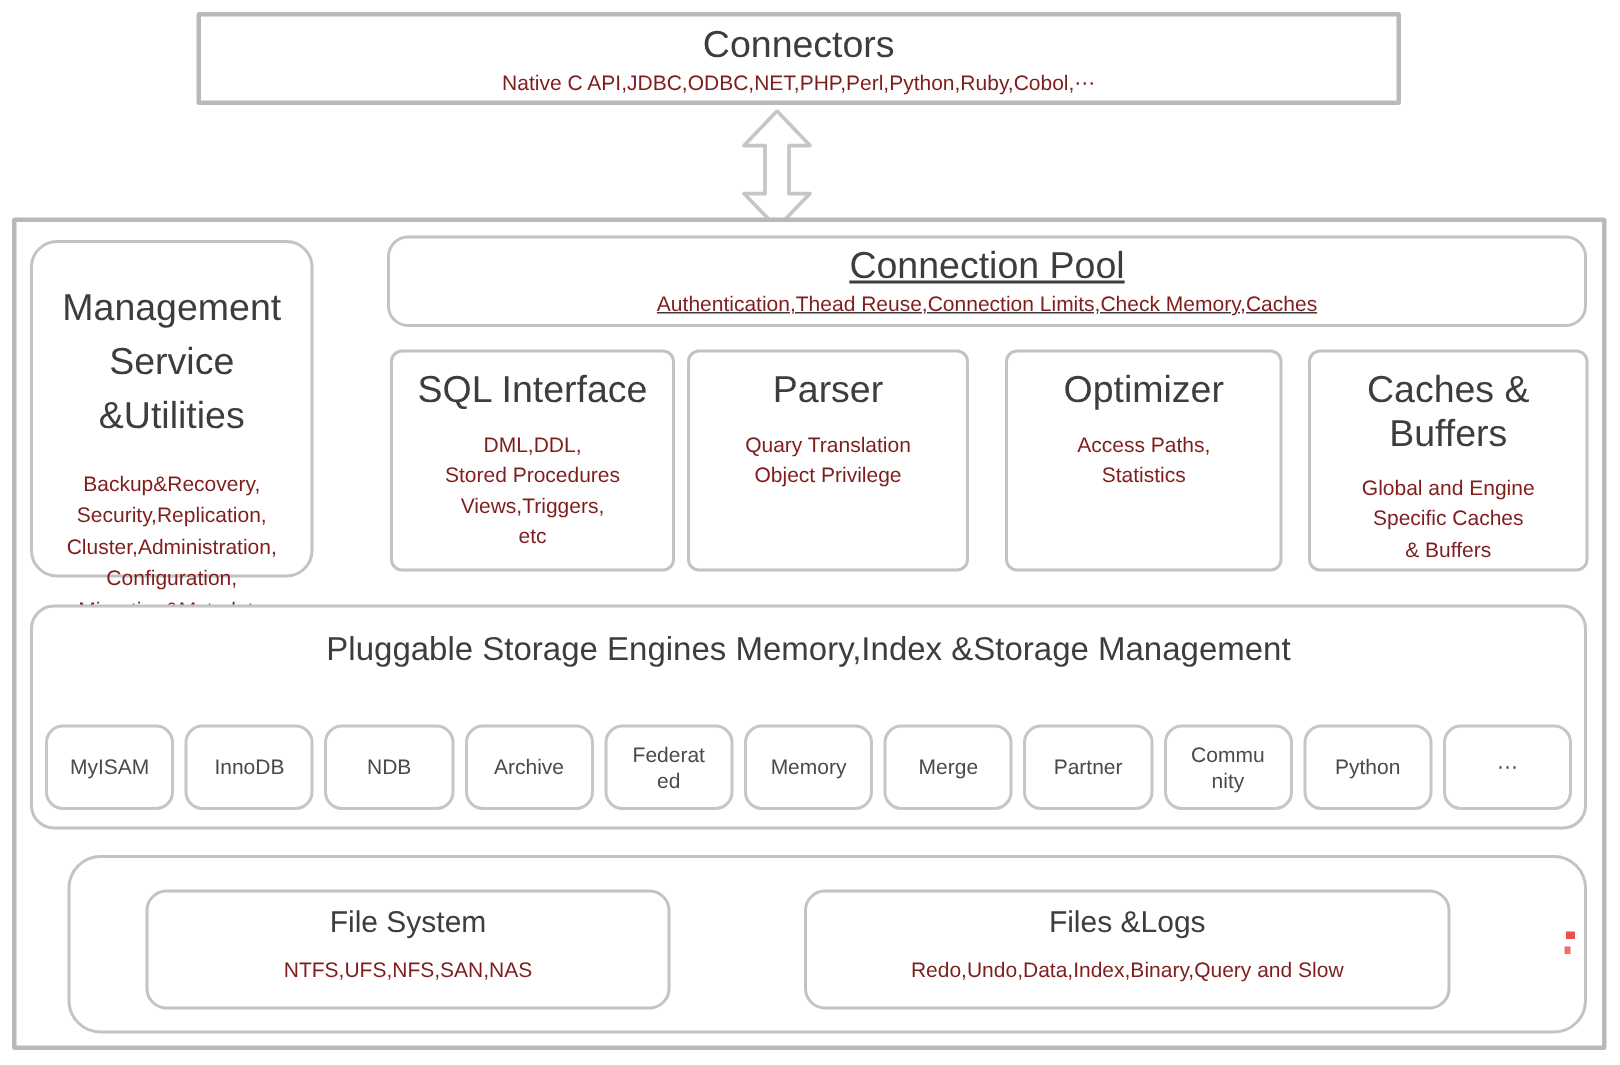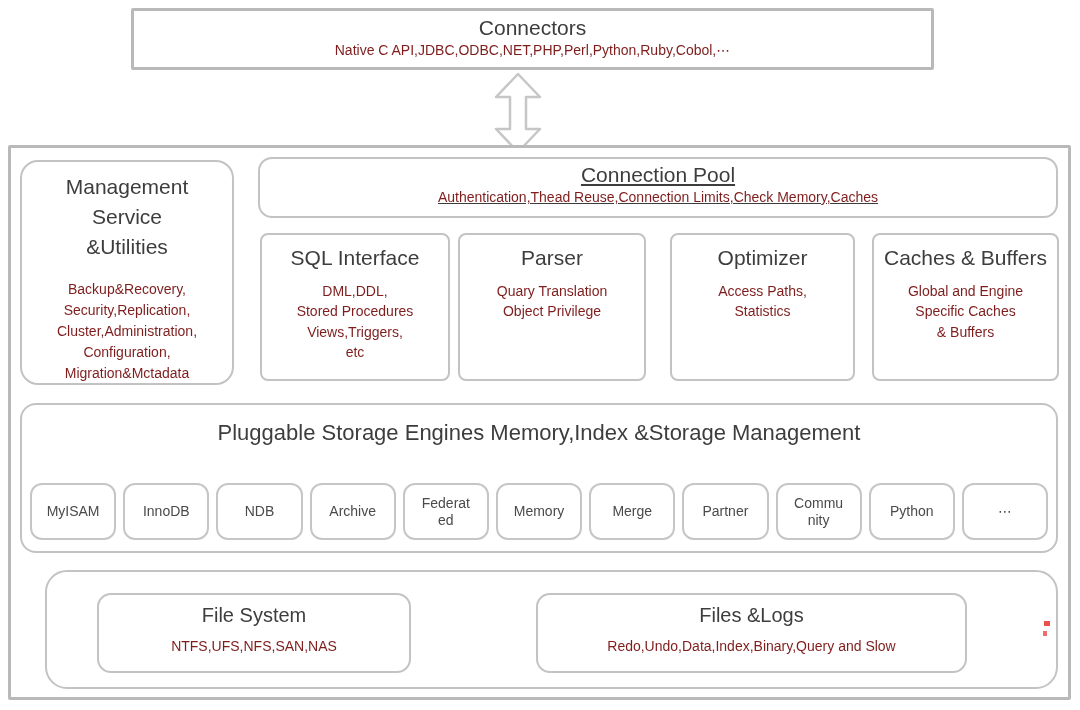--- a/index.html
+++ b/index.html
@@ -3,28 +3,28 @@
 <meta charset="utf-8">
 <style>
   html,body{margin:0;padding:0;background:#fff;}
   #canvas{
     position:relative;width:1080px;height:710px;background:#fff;overflow:hidden;
     font-family:"Liberation Sans","DejaVu Sans",sans-serif;color:#3d3d3d;
   }
   .abs{position:absolute;box-sizing:border-box;background:#fff;}
   .sq-box{border:3px solid #b9b9b9;border-radius:2px;}
   .rd-box{border:2px solid #c3c3c3;}
-  .title{font-size:21px;color:#3d3d3d;text-align:center;white-space:pre-line;}
+  .title{font-size:25px;color:#3d3d3d;text-align:center;white-space:pre-line;}
   .body-text{font-size:14px;color:#7f1d1d;text-align:center;white-space:pre-line;line-height:1.5;}
   .center-col{display:flex;flex-direction:column;align-items:center;}
 
   #connectors-box{left:131px;top:8px;width:803px;height:62px;padding-top:5px;}
   #main-box{left:8px;top:145px;width:1063px;height:555px;}
 
-  #management-box{left:20px;top:160px;width:214px;height:225px;border-radius:18px;padding-top:10px;}
+  #management-box{left:20px;top:160px;width:189px;height:225px;border-radius:18px;padding-top:26px;}
   #management-box .title{line-height:1.43;}
   #management-box .body-text{margin-top:17px;line-height:1.5;}
 
   #connection-pool-box{left:258px;top:157px;width:800px;height:61px;border-radius:14px;padding-top:4px;text-decoration:underline;}
 
   .module-box{top:233px;height:148px;border-radius:8px;padding-top:11px;}
   #module-sql{left:260px;width:190px;}
   #module-parser{left:458px;width:188px;}
   #module-optimizer{left:670px;width:185px;}
   #module-caches{left:872px;width:187px;}
@@ -33,21 +33,21 @@
   #storage-box{left:20px;top:403px;width:1038px;height:150px;border-radius:16px;}
   #storage-title{margin-top:15px;font-size:22px;}
   #engine-row{position:absolute;left:8px;right:8px;top:78px;height:57px;display:flex;gap:7px;}
   .engine-box{flex:1;border:2px solid #c6c6c6;border-radius:12px;background:#fff;
     display:flex;align-items:center;justify-content:center;box-sizing:border-box;padding:0 9px;}
   .engine-label{font-size:14px;color:#4a4a4a;text-align:center;line-height:1.15;
     white-space:pre-line;overflow-wrap:anywhere;}
 
   #bottom-box{left:45px;top:570px;width:1013px;height:119px;border-radius:22px;}
   .bottom-inner{top:593px;height:80px;border-radius:14px;padding-top:9px;}
-  #filesystem-box{left:97px;width:314px;}
+  #filesystem-box{left:97px;width:350px;}
   #fileslogs-box{left:536px;width:431px;}
   .bottom-inner .title{font-size:20px;}
   .bottom-inner .body-text{margin-top:9px;}
 
   #arrow-wrap{left:494px;top:73px;width:48px;height:80px;background:transparent;}
   #red-mark{left:1042px;top:618px;width:10px;height:22px;background:transparent;}
 </style>
 </head>
 <body>
 

